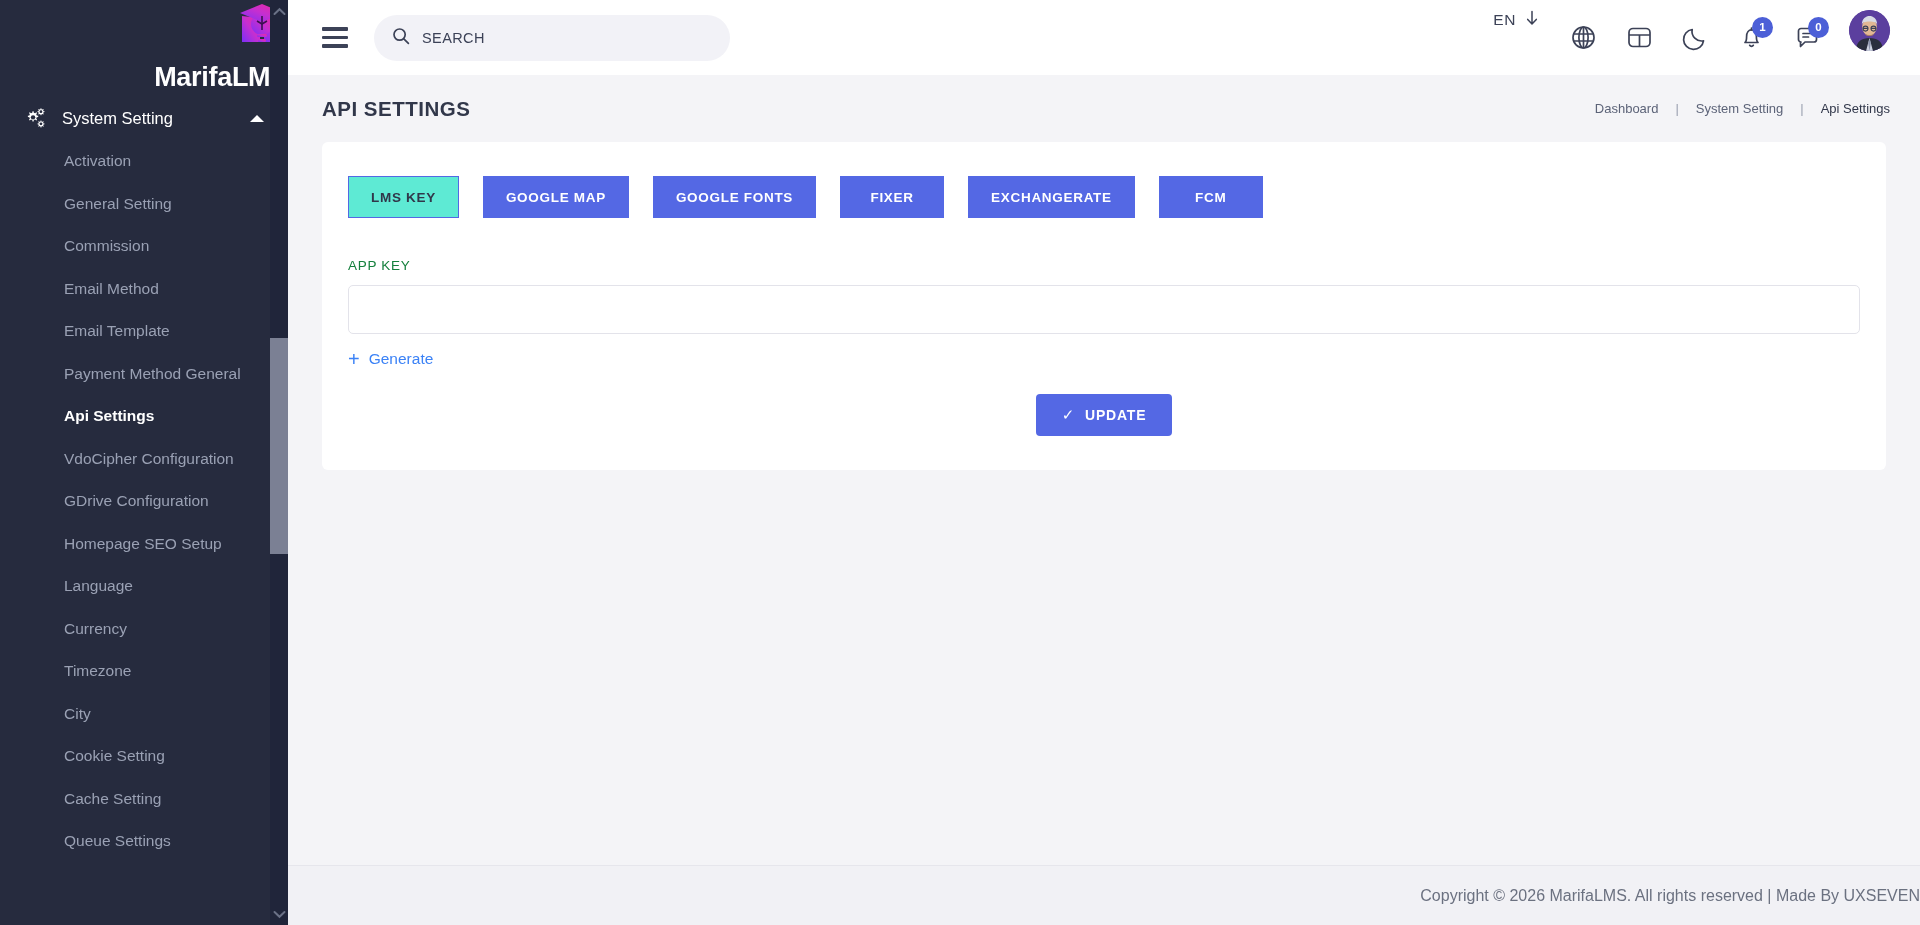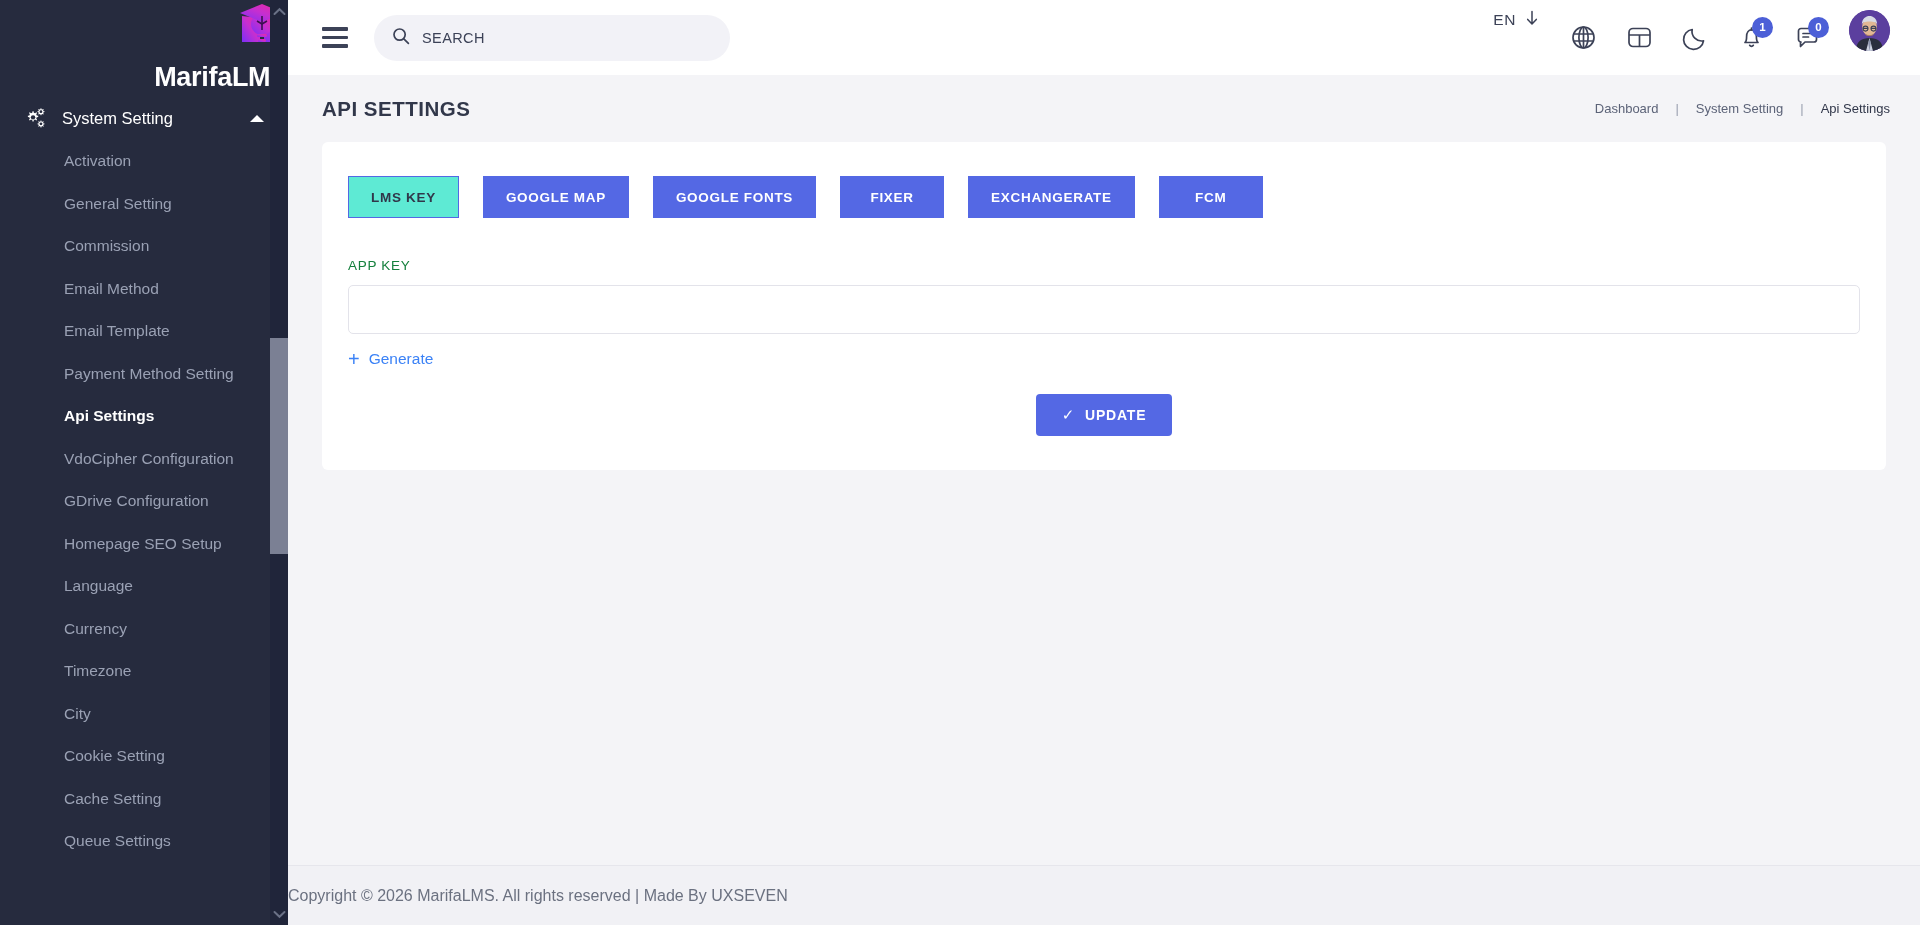--- a/index.html
+++ b/index.html
@@ -172,21 +172,21 @@
     border: none; border-radius: 4px;
     font-family: "Liberation Sans", sans-serif;
     font-size: 14px; font-weight: bold; letter-spacing: 0.8px;
     display: inline-flex; align-items: center; gap: 10px;
     cursor: pointer;
   }
   .btn-update .chk { font-size: 15px; font-weight: normal; }
 
   .footer {
     height: 60px; flex: 0 0 60px;
-    display: flex; align-items: center; justify-content: flex-start;
+    display: flex; align-items: center; justify-content: flex-end;
     color: #6b7180; font-size: 16px;
     border-top: 1px solid #e6e6ec;
     background: #f1f1f5;
   }
 </style>
 </head>
 <body>
 
 <div class="app">
 
@@ -241,21 +241,21 @@
         <div class="sub-item">
             <span>Commission</span>
           </div>
         <div class="sub-item">
             <span>Email Method</span>
           </div>
         <div class="sub-item">
             <span>Email Template</span>
           </div>
         <div class="sub-item">
-            <span>Payment Method Setting</span>
+            <span>Payment Method General</span>
           </div>
         <div class="sub-item active">
             <span>Api Settings</span>
           </div>
         <div class="sub-item">
             <span>VdoCipher Configuration</span>
           </div>
         <div class="sub-item">
             <span>GDrive Configuration</span>
           </div>

